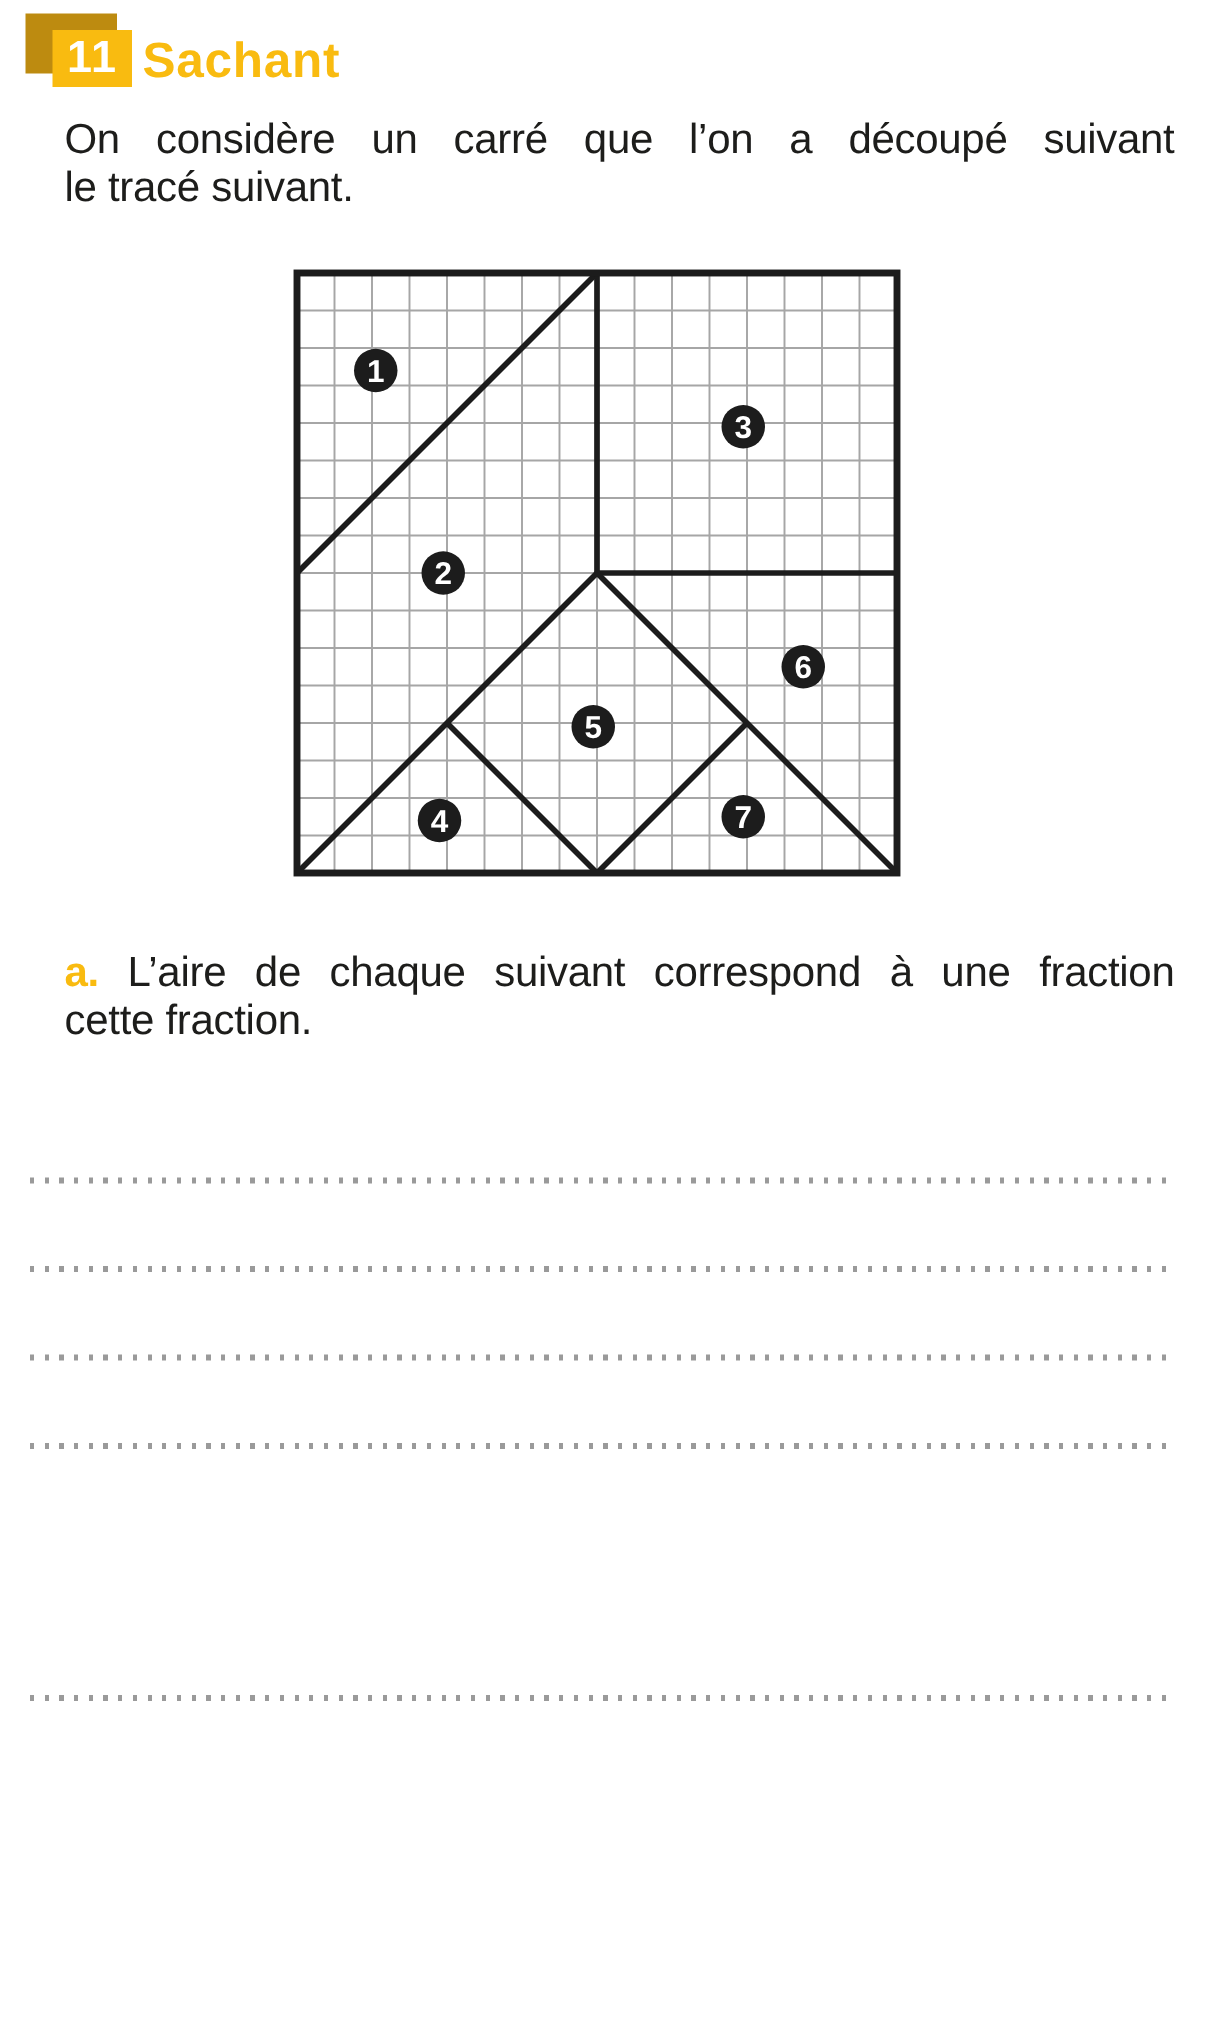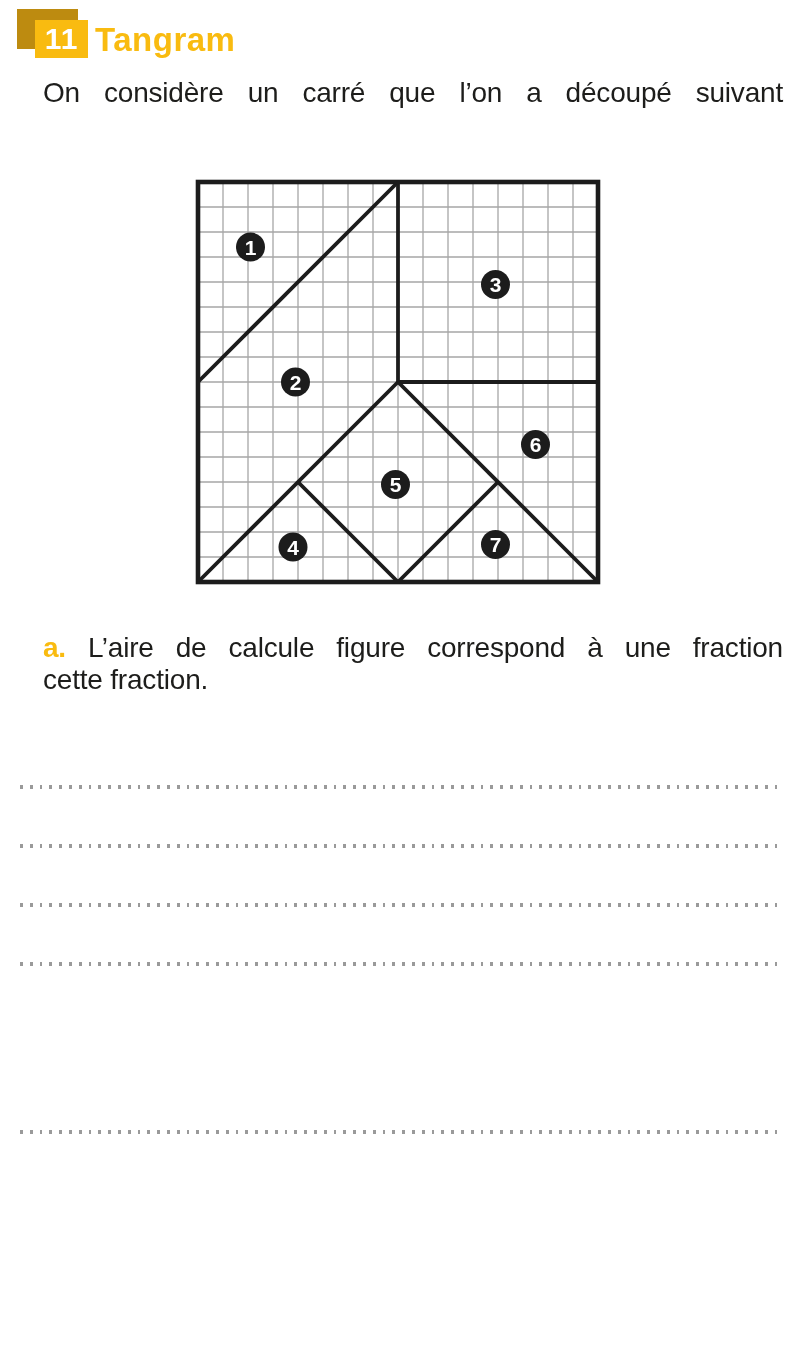--- a/index.html
+++ b/index.html
@@ -57,24 +57,25 @@
 </style>
 </head>
 <body>
 
 <div id="page">
 
   <div id="badge-back"></div>
   <div id="badge-front">
     <span>11</span>
   </div>
-  <div id="ex-title">Tangram</div>
+  <div id="ex-title">Sachant</div>
 
   <div class="tblock" id="intro">
     <div class="tline jfull">On considère un carré que l’on a découpé suivant</div>
+    <div class="tline">le tracé suivant.</div>
   </div>
 
   <div id="figure-wrap">
       <svg width="406" height="406" viewBox="0 0 406 406">
         <line x1="28" y1="3" x2="28" y2="403" stroke="#a6a6a6" stroke-width="1.3"></line>
         <line x1="3" y1="28" x2="403" y2="28" stroke="#a6a6a6" stroke-width="1.3"></line>
         <line x1="53" y1="3" x2="53" y2="403" stroke="#a6a6a6" stroke-width="1.3"></line>
         <line x1="3" y1="53" x2="403" y2="53" stroke="#a6a6a6" stroke-width="1.3"></line>
         <line x1="78" y1="3" x2="78" y2="403" stroke="#a6a6a6" stroke-width="1.3"></line>
         <line x1="3" y1="78" x2="403" y2="78" stroke="#a6a6a6" stroke-width="1.3"></line>
@@ -137,21 +138,21 @@
         <g>
           <circle cx="300.5" cy="365.5" r="14.5" fill="#1c1c1c"></circle>
           <text x="300.5" y="373" text-anchor="middle" font-size="21" font-weight="bold" fill="#ffffff" font-family="&quot;Liberation Sans&quot;,&quot;DejaVu Sans&quot;,sans-serif">7</text>
         </g>
       </svg>
     </div>
 
   <div class="tblock" id="question-a">
     <div class="tline jfull">
       <span class="qlabel">a.</span>
-      <span>L’aire de calcule figure correspond à une fraction</span>
+      <span>L’aire de chaque suivant correspond à une fraction</span>
     </div>
     <div class="tline">cette fraction.</div>
   </div>
 
   <div class="dotgroup" id="dots-a">
     <div class="dotline"></div>
     <div class="dotline"></div>
     <div class="dotline"></div>
     <div class="dotline"></div>
   </div>

